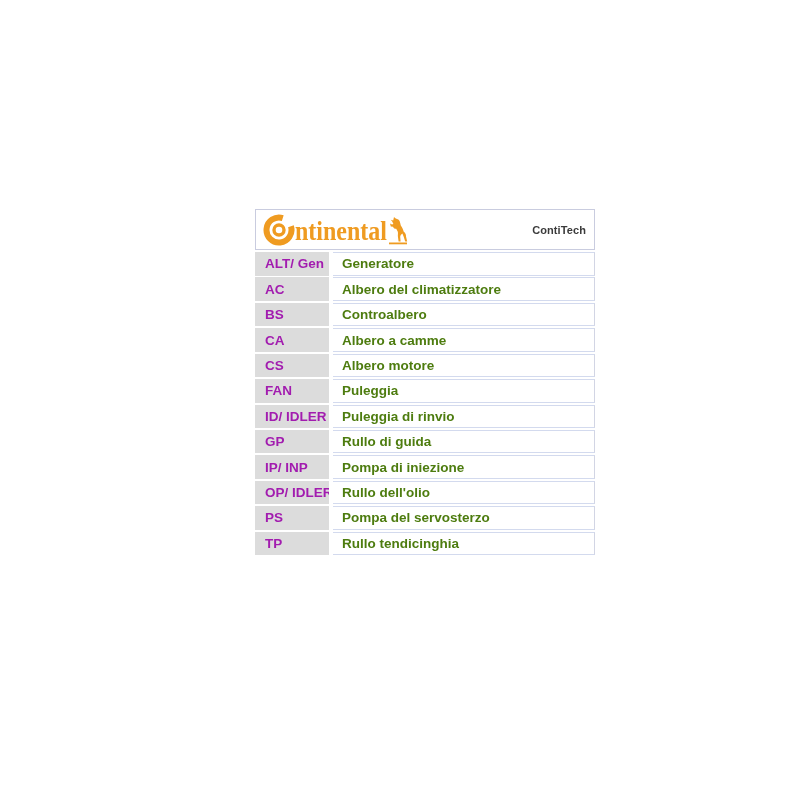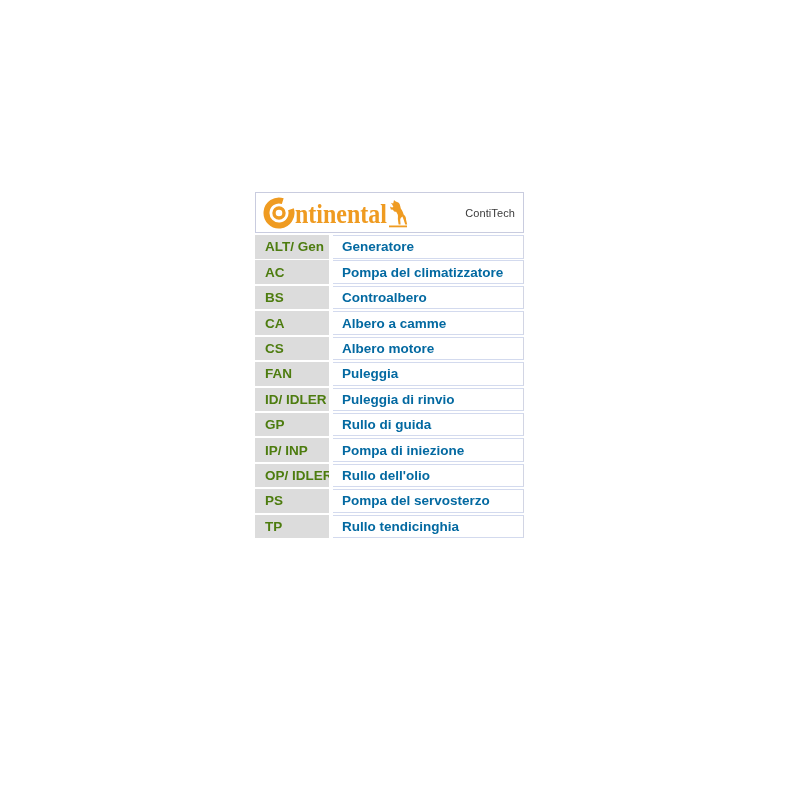--- a/index.html
+++ b/index.html
@@ -13,75 +13,75 @@
   .canvas {
     position: relative;
     width: 800px;
     height: 800px;
     background: #ffffff;
     overflow: hidden;
   }
   .panel {
     position: absolute;
     left: 255px;
-    top: 192px;
-    width: 269px;
+    top: 209px;
+    width: 340px;
   }
   .brand-header {
     box-sizing: border-box;
     height: 41px;
     border: 1px solid #c9ccdf;
     background: #ffffff;
     display: flex;
     align-items: center;
     justify-content: space-between;
     padding: 0 8px 0 7px;
     margin-bottom: 2px;
   }
   .logo-svg { display: block; }
   .contitech {
     font-size: 11px;
-    font-weight: normal;
+    font-weight: bold;
     color: #3b3b3b;
     letter-spacing: 0.1px;
     white-space: nowrap;
   }
   .legend-table { width: 100%; }
   .legend-row {
     display: flex;
     height: 23.5px;
     margin-bottom: 1.93px;
   }
   .cell-abbr {
     box-sizing: border-box;
     width: 74px;
     background: #dcdcdc;
     display: flex;
     align-items: center;
     padding-left: 10px;
     font-size: 13.5px;
     font-weight: bold;
-    color: #4d7c0f;
+    color: #a21caf;
     white-space: nowrap;
     overflow: hidden;
   }
   .cell-gap { width: 4px; }
   .cell-desc {
     box-sizing: border-box;
     flex: 1;
     background: #ffffff;
     border-top: 1px solid #d3daee;
     border-bottom: 1px solid #d3daee;
     border-right: 1px solid #d2d5e4;
     display: flex;
     align-items: center;
     padding-left: 9px;
     font-size: 13.5px;
     font-weight: bold;
-    color: #0369a1;
+    color: #4d7c0f;
     white-space: nowrap;
     overflow: hidden;
   }
   .wordmark-text {
     font-family: "Liberation Serif", serif;
     font-weight: bold;
   }
 </style>
 </head>
 <body>
@@ -126,21 +126,21 @@
 
         <div class="legend-row">
           <div class="cell-abbr">ALT/ Gen</div>
           <div class="cell-gap"></div>
           <div class="cell-desc">Generatore</div>
         </div>
 
         <div class="legend-row">
           <div class="cell-abbr">AC</div>
           <div class="cell-gap"></div>
-          <div class="cell-desc">Pompa del climatizzatore</div>
+          <div class="cell-desc">Albero del climatizzatore</div>
         </div>
 
 
         <div class="legend-row">
           <div class="cell-abbr">BS</div>
           <div class="cell-gap"></div>
           <div class="cell-desc">Controalbero</div>
         </div>
 
         <div class="legend-row">

